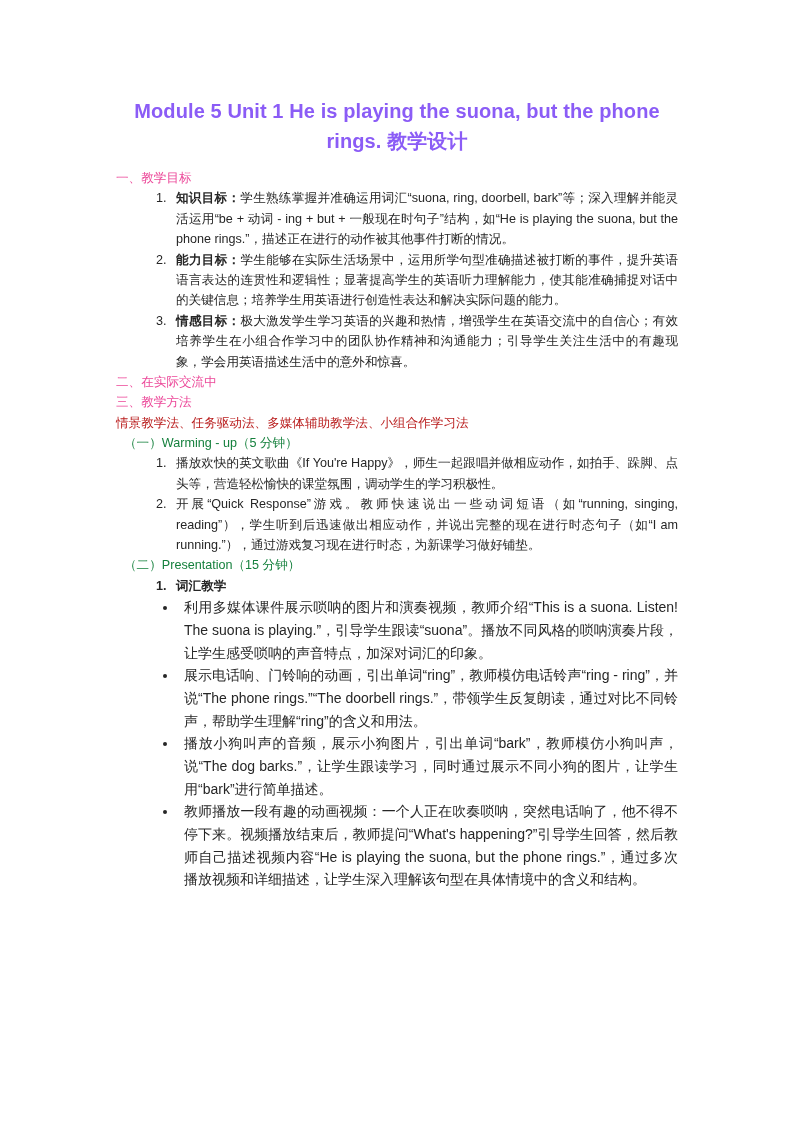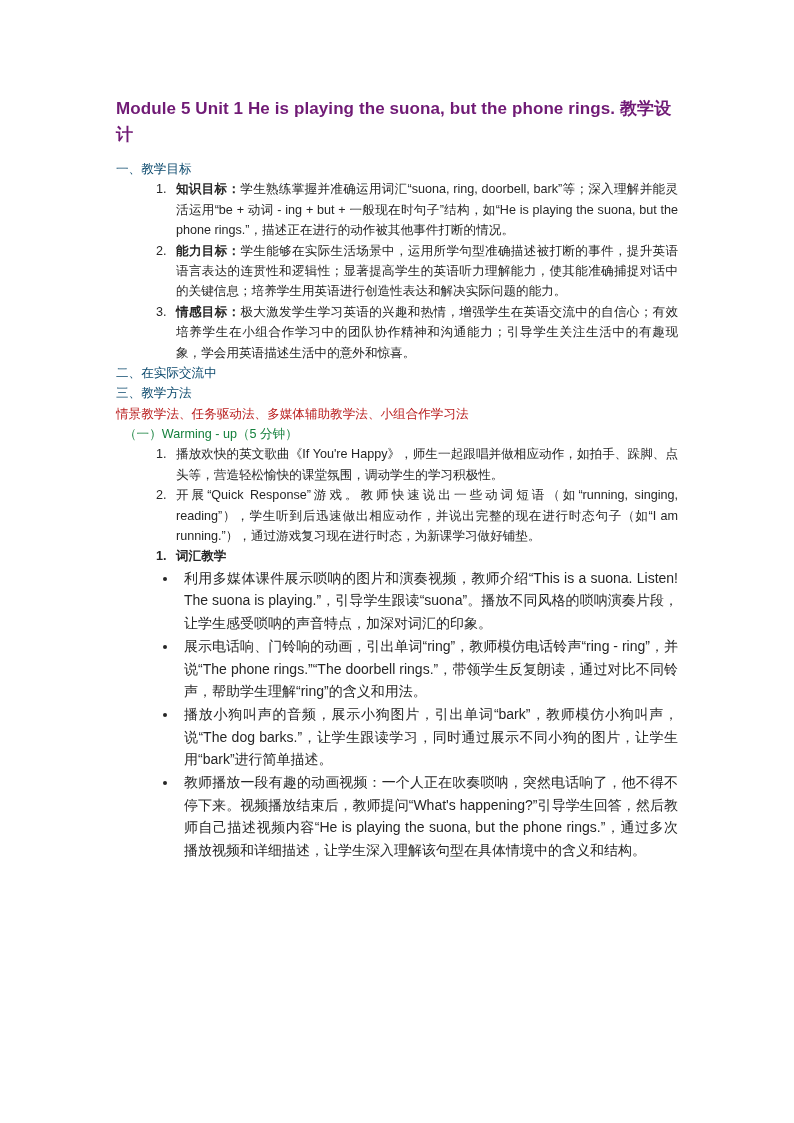--- a/index.html
+++ b/index.html
@@ -16,32 +16,33 @@
   }
   .page {
     position: relative;
     width: 794px;
     height: 1123px;
     background: #ffffff;
     box-sizing: border-box;
     padding: 96px 116px 0 116px;
   }
   .doc-title {
-    font-size: 17px;
+    font-size: 20px;
     line-height: 1.5;
+    text-align: center;
     margin: 0 0 12px 0;
     letter-spacing: 0.1px;
-    color: #701a75;
+    color: #8b5cf6;
   }
   .lvl1 {
     font-size: 12.6px;
     line-height: 1.62;
     margin: 0;
     padding: 0;
-    color: #0c4a6e;
+    color: #ec4899;
   }
   .plain-line {
     font-size: 12.6px;
     line-height: 1.62;
     margin: 0;
     color: #b91c1c;
   }
   .sub-head {
     font-size: 12.6px;
     line-height: 1.62;
@@ -104,20 +105,21 @@
   <div class="lvl1">三、教学方法</div>
   <div class="plain-line">情景教学法、任务驱动法、多媒体辅助教学法、小组合作学习法</div>
 
 
   <div class="sub-head">（一）Warming - up（5 分钟）</div>
   <ol class="numlist">
     <li><span class="txt">播放欢快的英文歌曲《If You're Happy》，师生一起跟唱并做相应动作，如拍手、跺脚、点头等，营造轻松愉快的课堂氛围，调动学生的学习积极性。</span></li>
     <li><span class="txt">开展“Quick Response”游戏。教师快速说出一些动词短语（如“running, singing, reading”），学生听到后迅速做出相应动作，并说出完整的现在进行时态句子（如“I am running.”），通过游戏复习现在进行时态，为新课学习做好铺垫。</span></li>
   </ol>
 
+  <div class="sub-head">（二）Presentation（15 分钟）</div>
   <ol class="numlist bold-marker">
     <li>
       <span class="b blk">词汇教学</span>
     </li>
   </ol>
   <ul class="bullets">
     <li><span class="txt">利用多媒体课件展示唢呐的图片和演奏视频，教师介绍“This is a suona. Listen! The suona is playing.”，引导学生跟读“suona”。播放不同风格的唢呐演奏片段，让学生感受唢呐的声音特点，加深对词汇的印象。</span></li>
     <li><span class="txt">展示电话响、门铃响的动画，引出单词“ring”，教师模仿电话铃声“ring - ring”，并说“The phone rings.”“The doorbell rings.”，带领学生反复朗读，通过对比不同铃声，帮助学生理解“ring”的含义和用法。</span></li>
     <li><span class="txt">播放小狗叫声的音频，展示小狗图片，引出单词“bark”，教师模仿小狗叫声，说“The dog barks.”，让学生跟读学习，同时通过展示不同小狗的图片，让学生用“bark”进行简单描述。</span></li>
   </ul>

